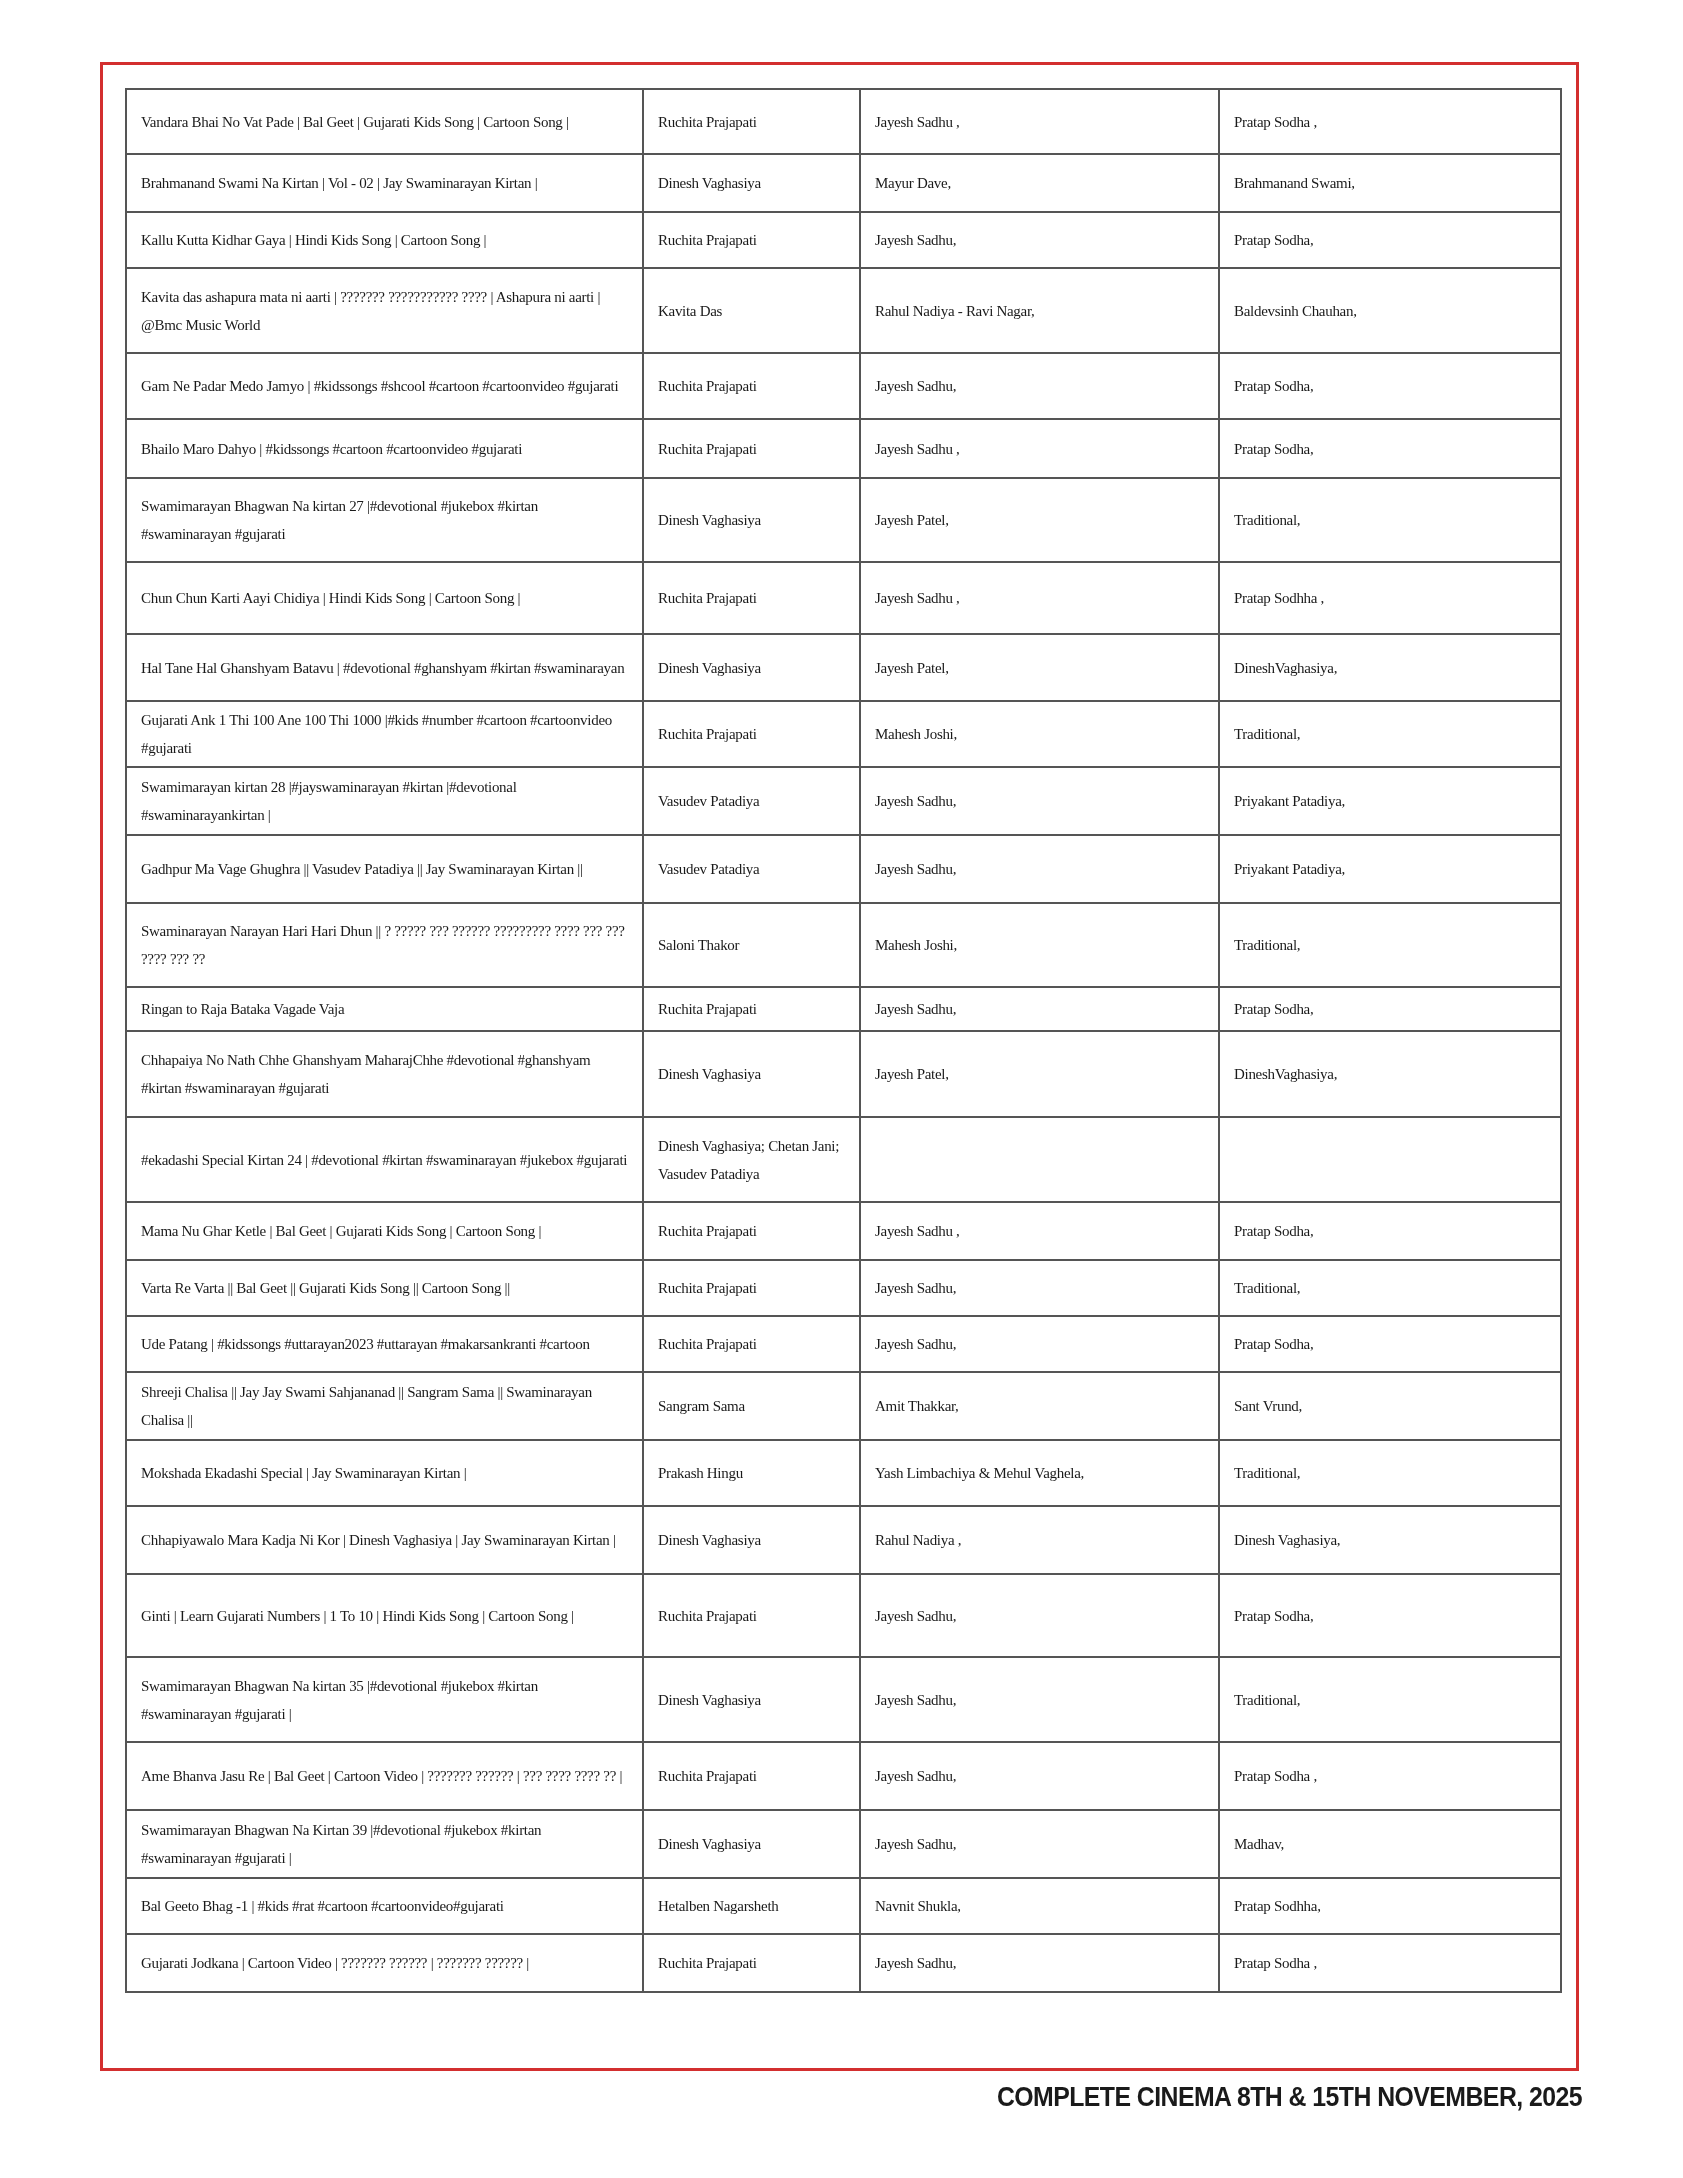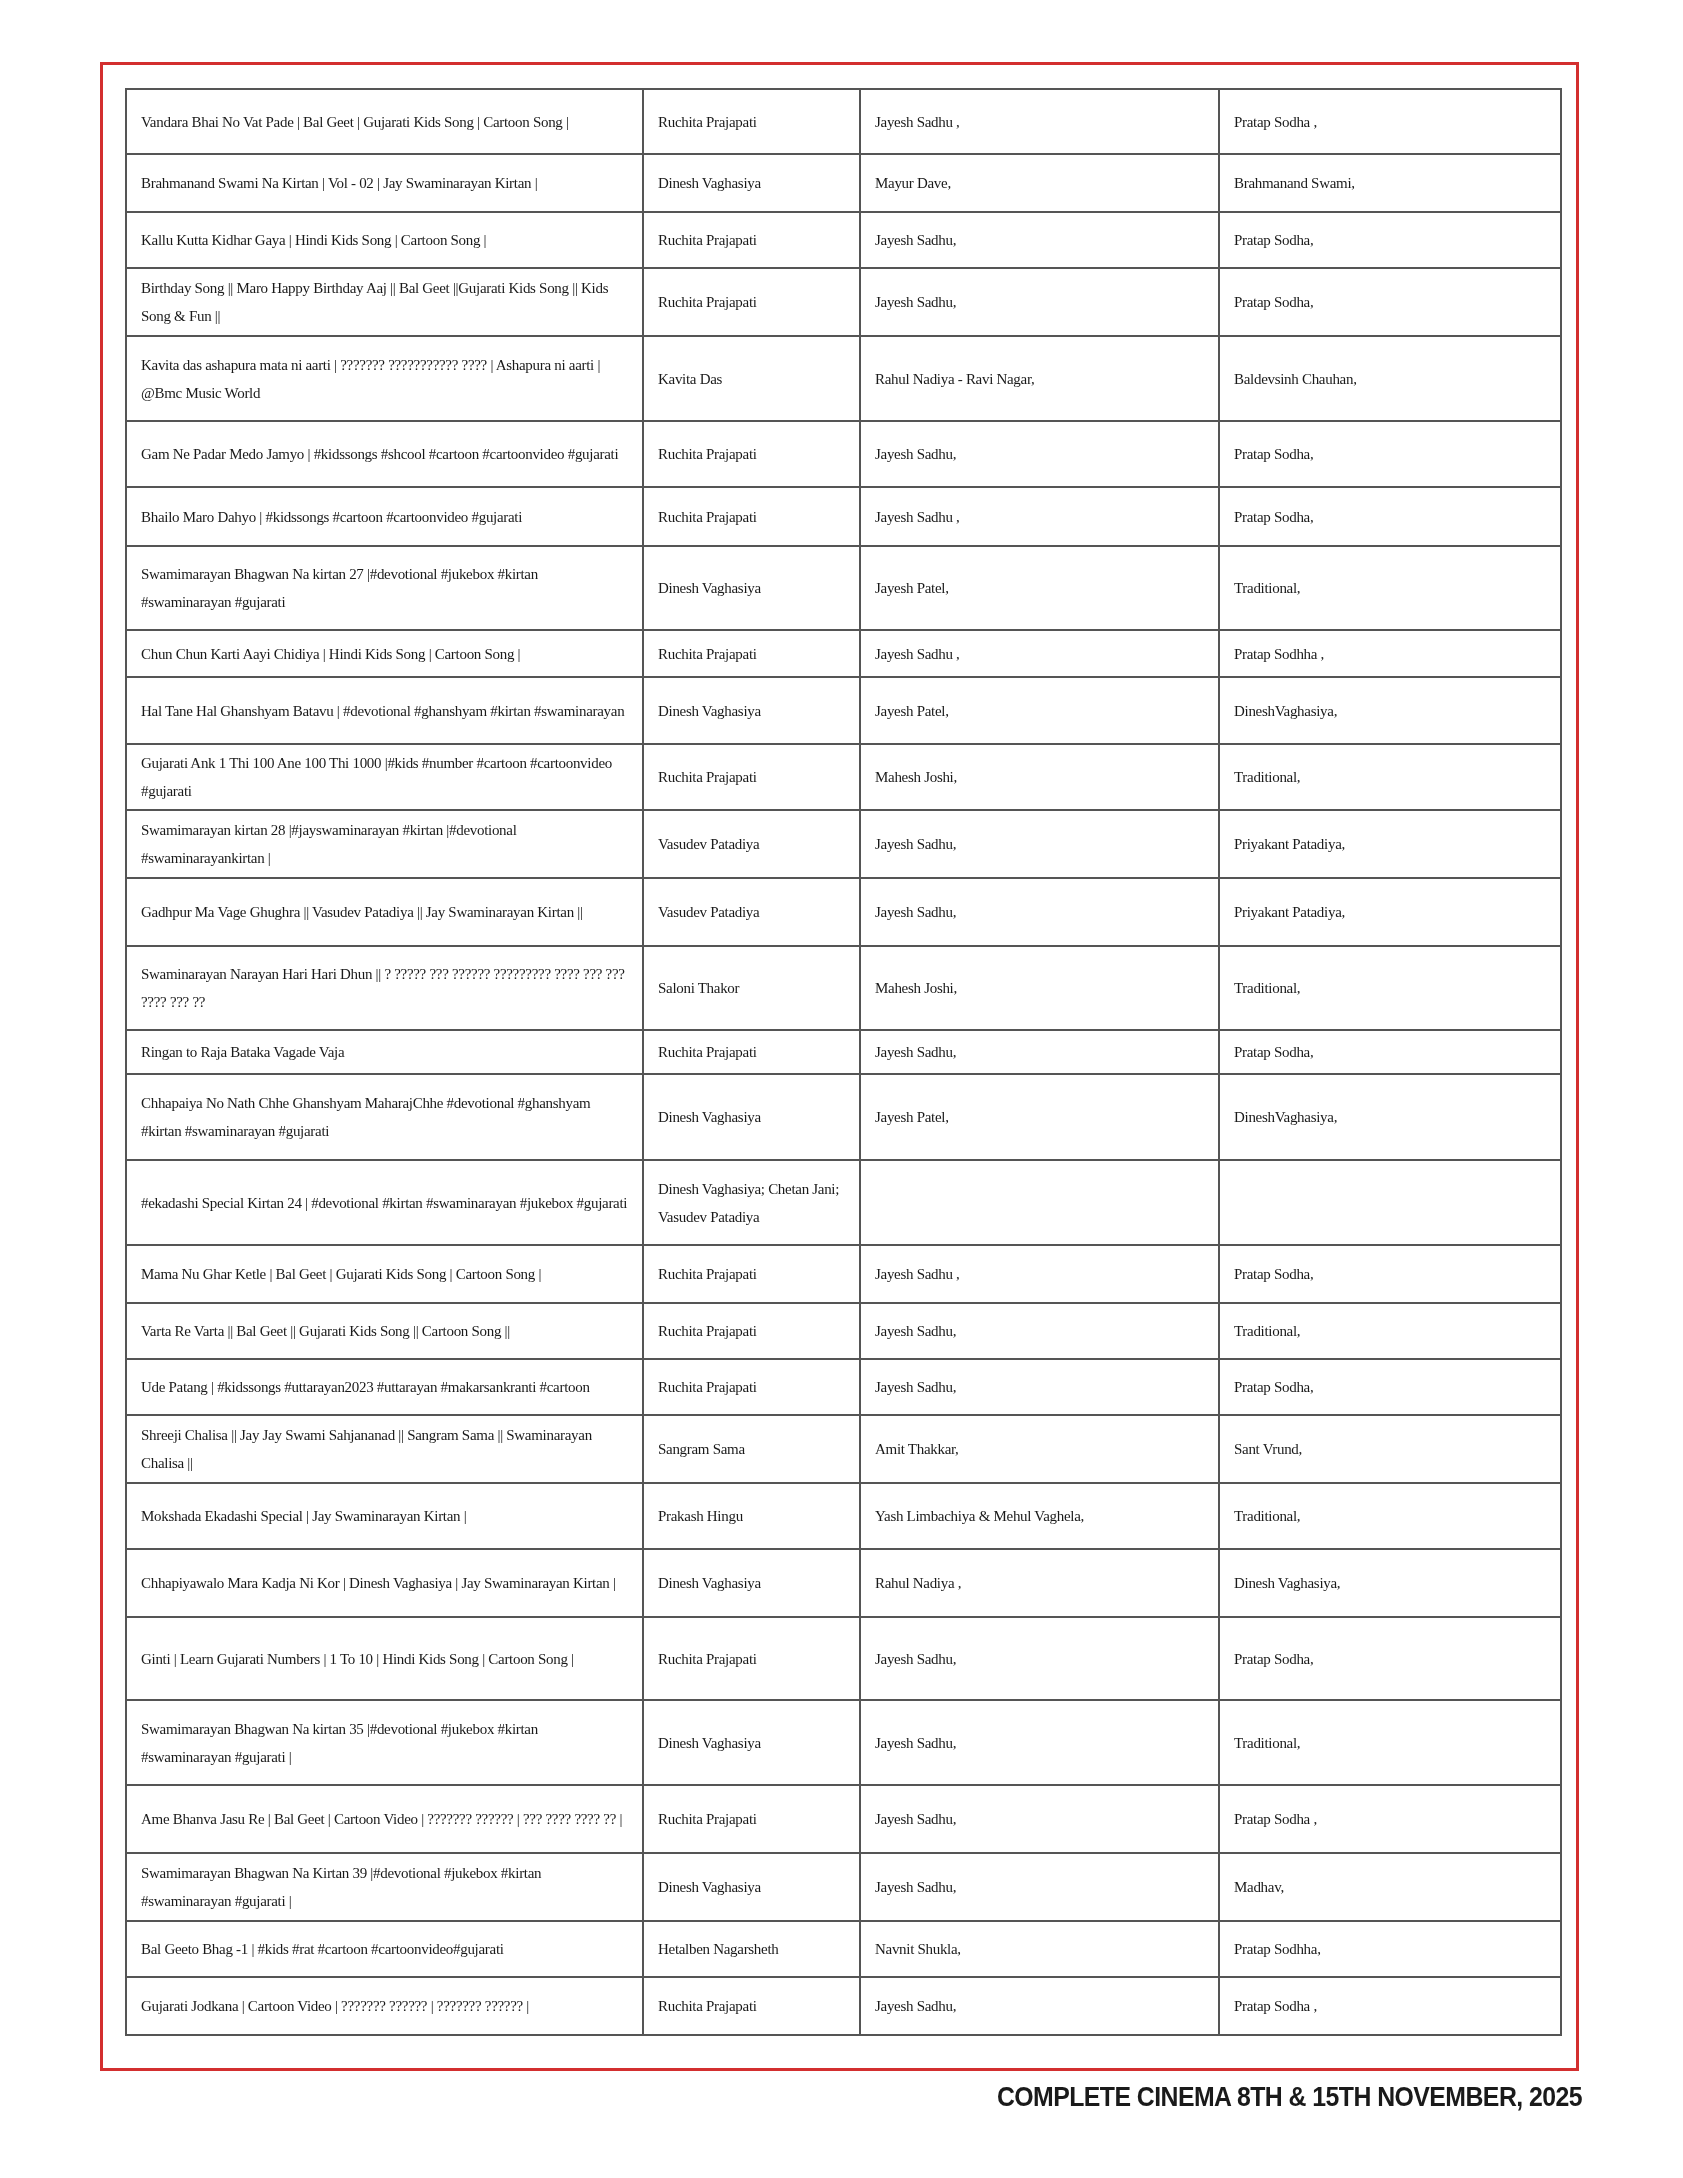--- a/index.html
+++ b/index.html
@@ -50,26 +50,20 @@
         <td>Dinesh Vaghasiya</td>
         <td>Mayur Dave,</td>
         <td>Brahmanand Swami,</td>
       </tr>
       <tr style="height: 56px;">
         <td>Kallu Kutta Kidhar Gaya | Hindi Kids Song | Cartoon Song |</td>
         <td>Ruchita Prajapati</td>
         <td>Jayesh Sadhu,</td>
         <td>Pratap Sodha,</td>
       </tr>
-      <tr style="height: 68px;">
-        <td>Birthday Song || Maro Happy Birthday Aaj || Bal Geet ||Gujarati Kids Song || Kids Song &amp; Fun ||</td>
-        <td>Ruchita Prajapati</td>
-        <td>Jayesh Sadhu,</td>
-        <td>Pratap Sodha,</td>
-      </tr>
       <tr style="height: 85px;">
         <td>Kavita das ashapura mata ni aarti | ??????? ??????????? ???? | Ashapura ni aarti | @Bmc Music World</td>
         <td>Kavita Das</td>
         <td>Rahul Nadiya - Ravi Nagar,</td>
         <td>Baldevsinh Chauhan,</td>
       </tr>
       <tr style="height: 66px;">
         <td>Gam Ne Padar Medo Jamyo | #kidssongs #shcool #cartoon #cartoonvideo #gujarati</td>
         <td>Ruchita Prajapati</td>
         <td>Jayesh Sadhu,</td>
@@ -80,21 +74,21 @@
         <td>Ruchita Prajapati</td>
         <td>Jayesh Sadhu ,</td>
         <td>Pratap Sodha,</td>
       </tr>
       <tr style="height: 84px;">
         <td>Swamimarayan Bhagwan Na kirtan 27 |#devotional #jukebox #kirtan #swaminarayan #gujarati</td>
         <td>Dinesh Vaghasiya</td>
         <td>Jayesh Patel,</td>
         <td>Traditional,</td>
       </tr>
-      <tr style="height: 47px;">
+      <tr style="height: 72px;">
         <td>Chun Chun Karti Aayi Chidiya | Hindi Kids Song | Cartoon Song |</td>
         <td>Ruchita Prajapati</td>
         <td>Jayesh Sadhu ,</td>
         <td> Pratap Sodhha ,</td>
       </tr>
       <tr style="height: 67px;">
         <td>Hal Tane Hal Ghanshyam Batavu | #devotional #ghanshyam #kirtan #swaminarayan</td>
         <td>Dinesh Vaghasiya</td>
         <td>Jayesh Patel,</td>
         <td>DineshVaghasiya,</td>

